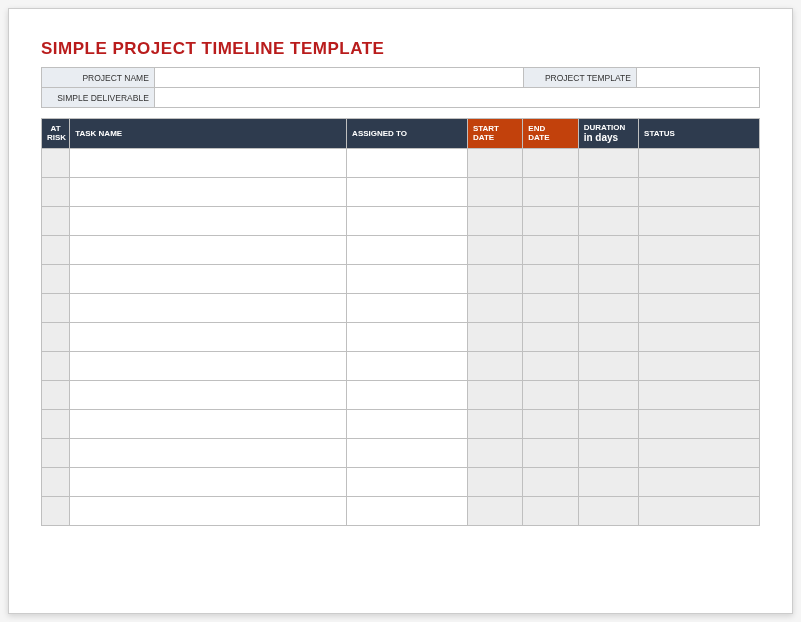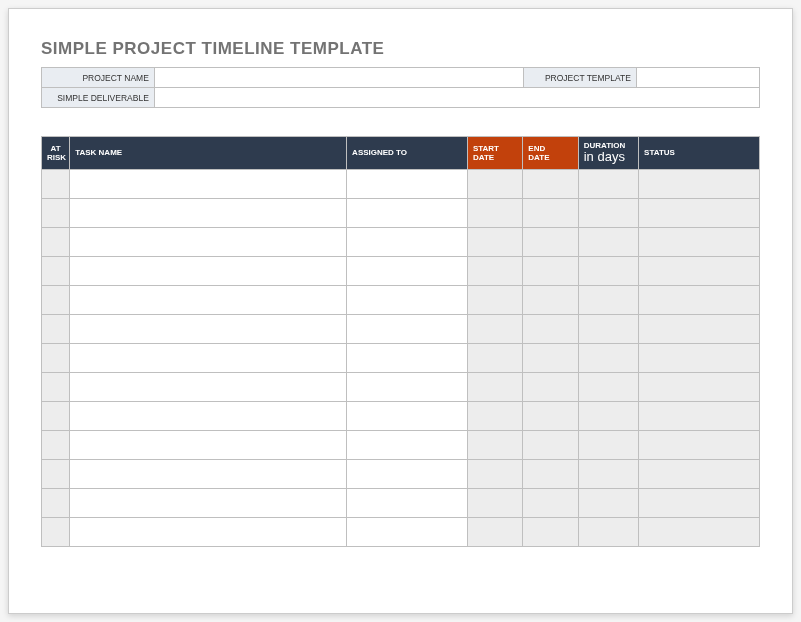--- a/index.html
+++ b/index.html
@@ -13,28 +13,28 @@
     height: 606px;
     background: #fff;
     border: 1px solid #ccc;
     box-shadow: 0 2px 6px rgba(0,0,0,0.15);
     padding: 30px 32px 20px 32px;
   }
   .title {
     font-size: 17px;
     font-weight: bold;
     letter-spacing: 0.5px;
-    color: #737373;
+    color: #b91c1c;
     margin-bottom: 8px;
   }
   .meta {
     width: 100%;
     border-collapse: collapse;
     table-layout: fixed;
-    margin-bottom: 28px;
+    margin-bottom: 10px;
   }
   .meta td {
     border: 1px solid #bfbfbf;
     height: 20px;
     font-size: 9px;
     vertical-align: middle;
     padding: 2px 5px;
   }
   .meta .lbl {
     background: #e9edf2;
@@ -72,22 +72,22 @@
   }
   .tasks thead th.center { text-align: center; }
   .tasks tbody td {
     height: 29px;
     background: #fff;
   }
   .tasks tbody td.shade {
     background: #ededed;
   }
   .sub {
-    font-weight: normal;
-    font-size: 13px;
+    font-weight: bold;
+    font-size: 10px;
     display: block;
   }
   .col-risk   { width: 28px; }
   .col-task   { width: 275px; }
   .col-assign { width: 120px; }
   .col-start  { width: 55px; }
   .col-end    { width: 55px; }
   .col-dur    { width: 60px; }
   .col-status { width: 120px; }
 </style>

